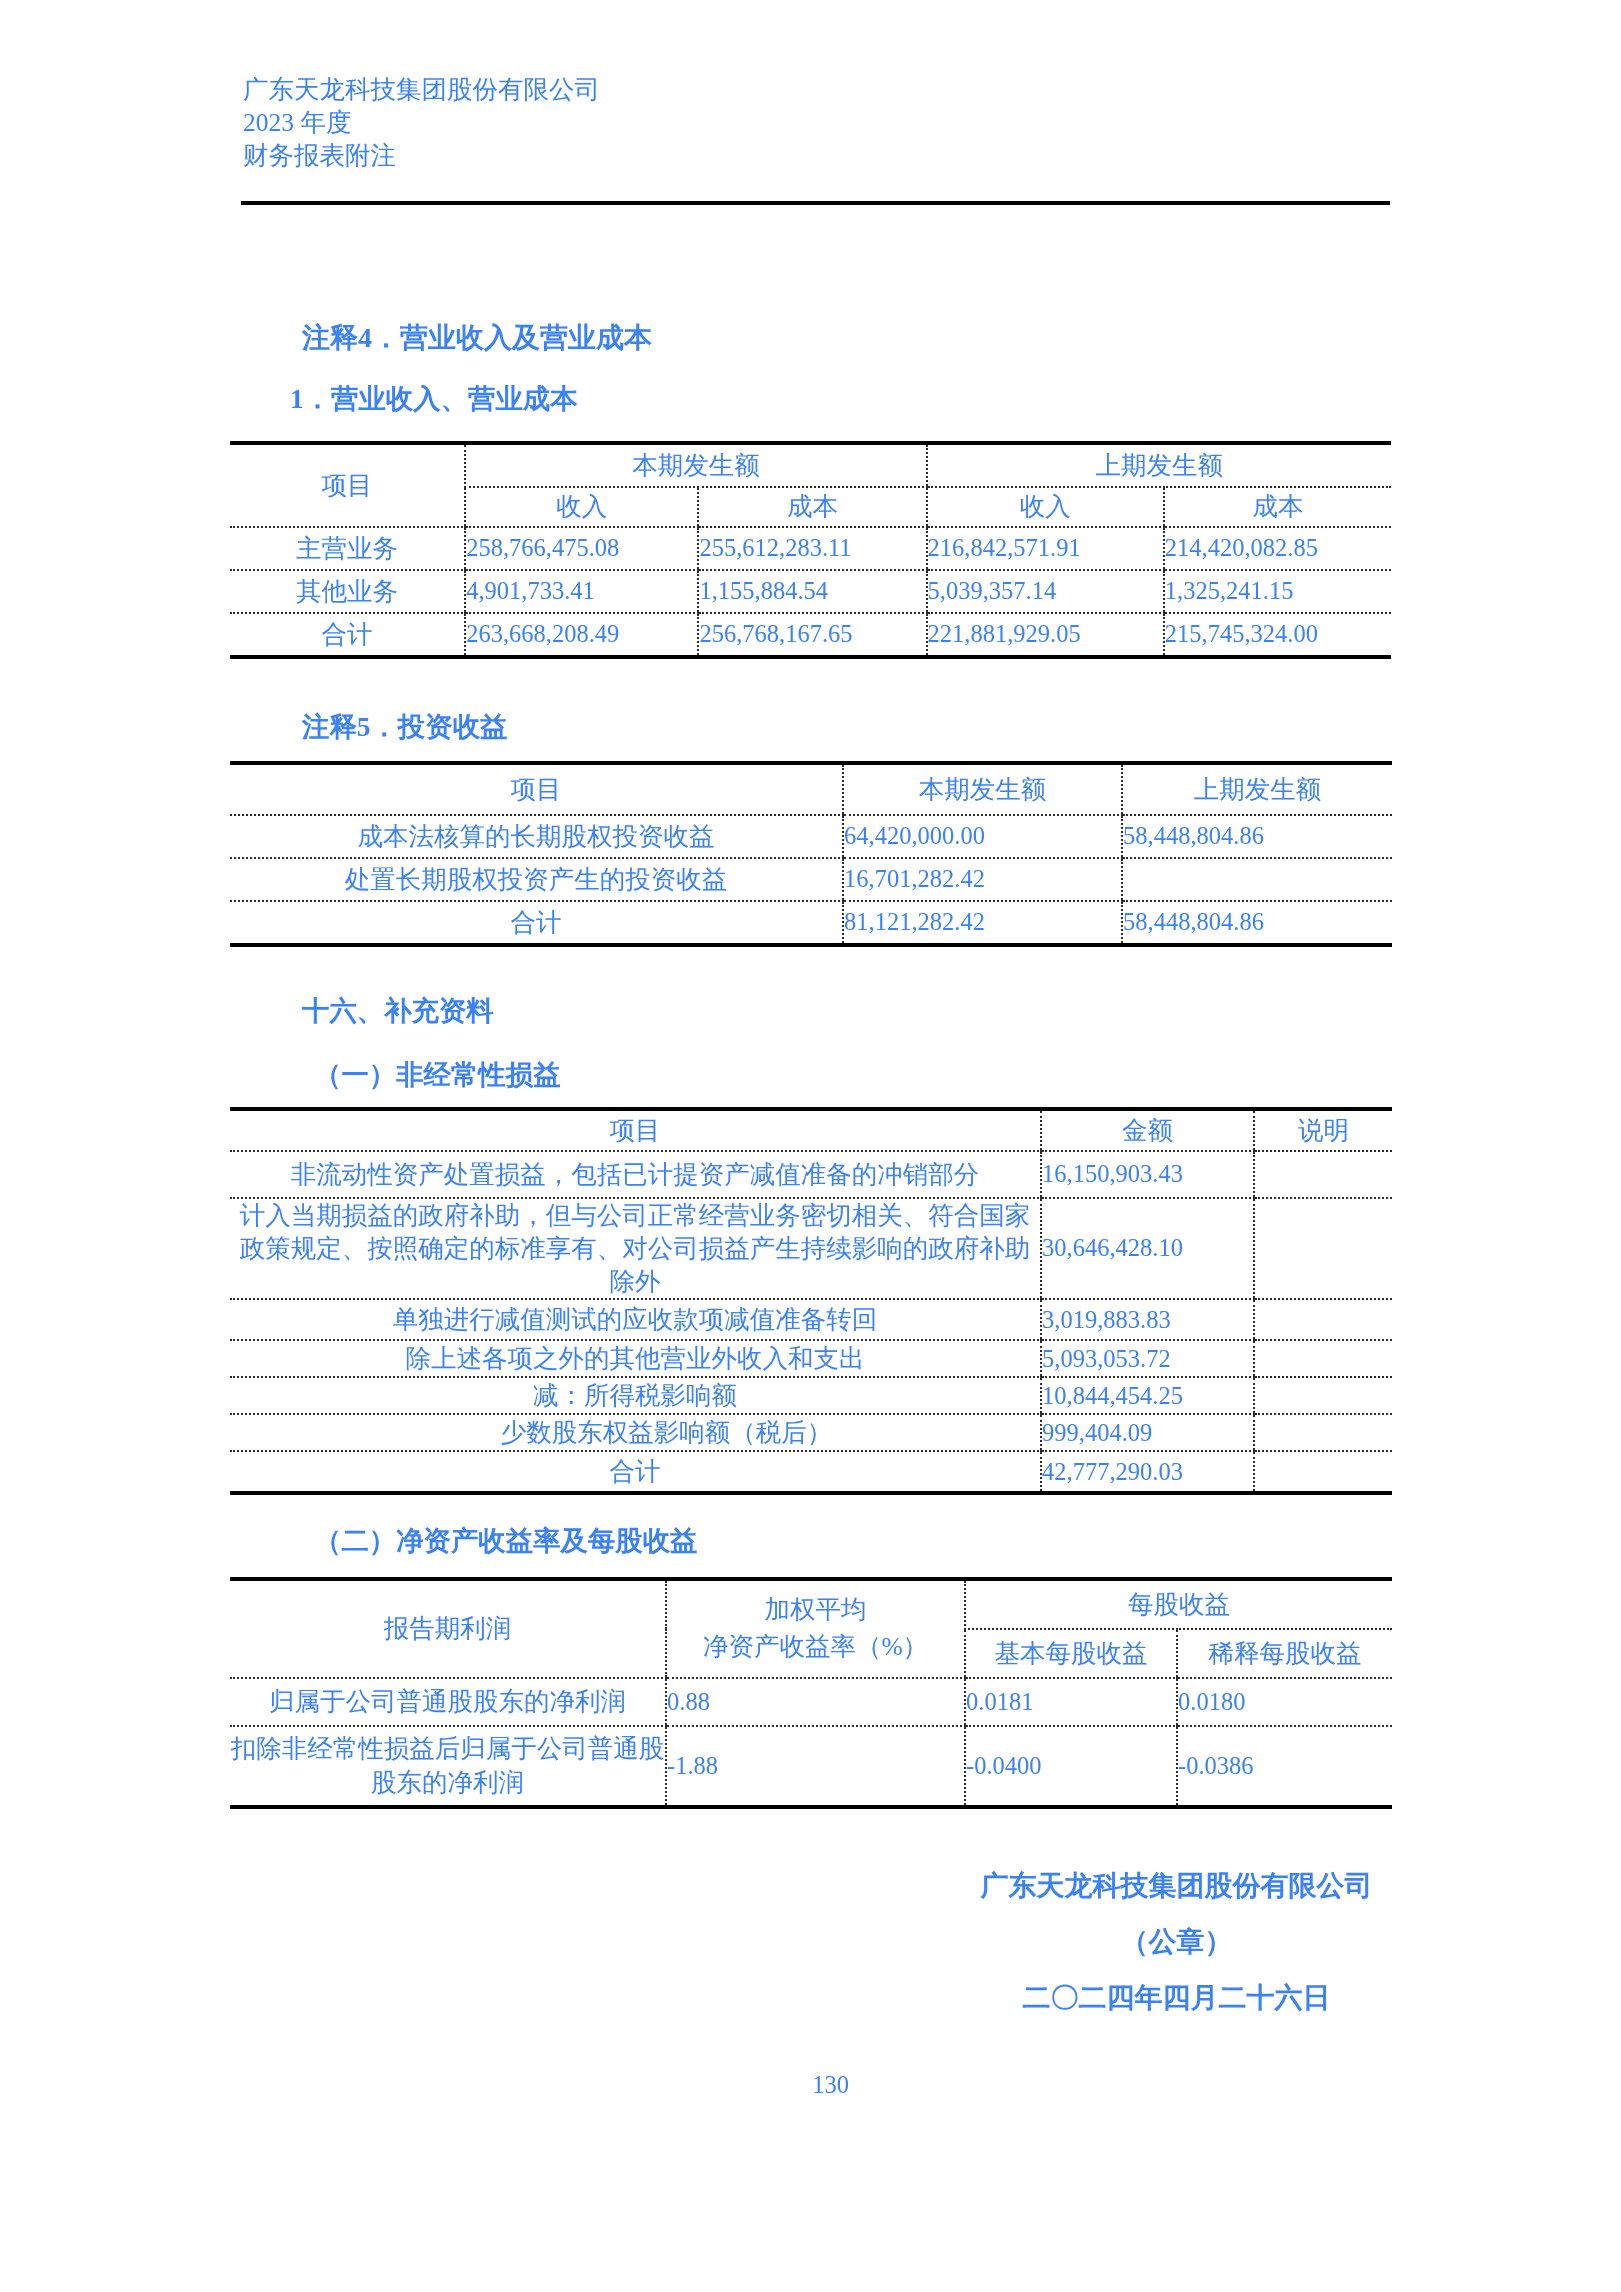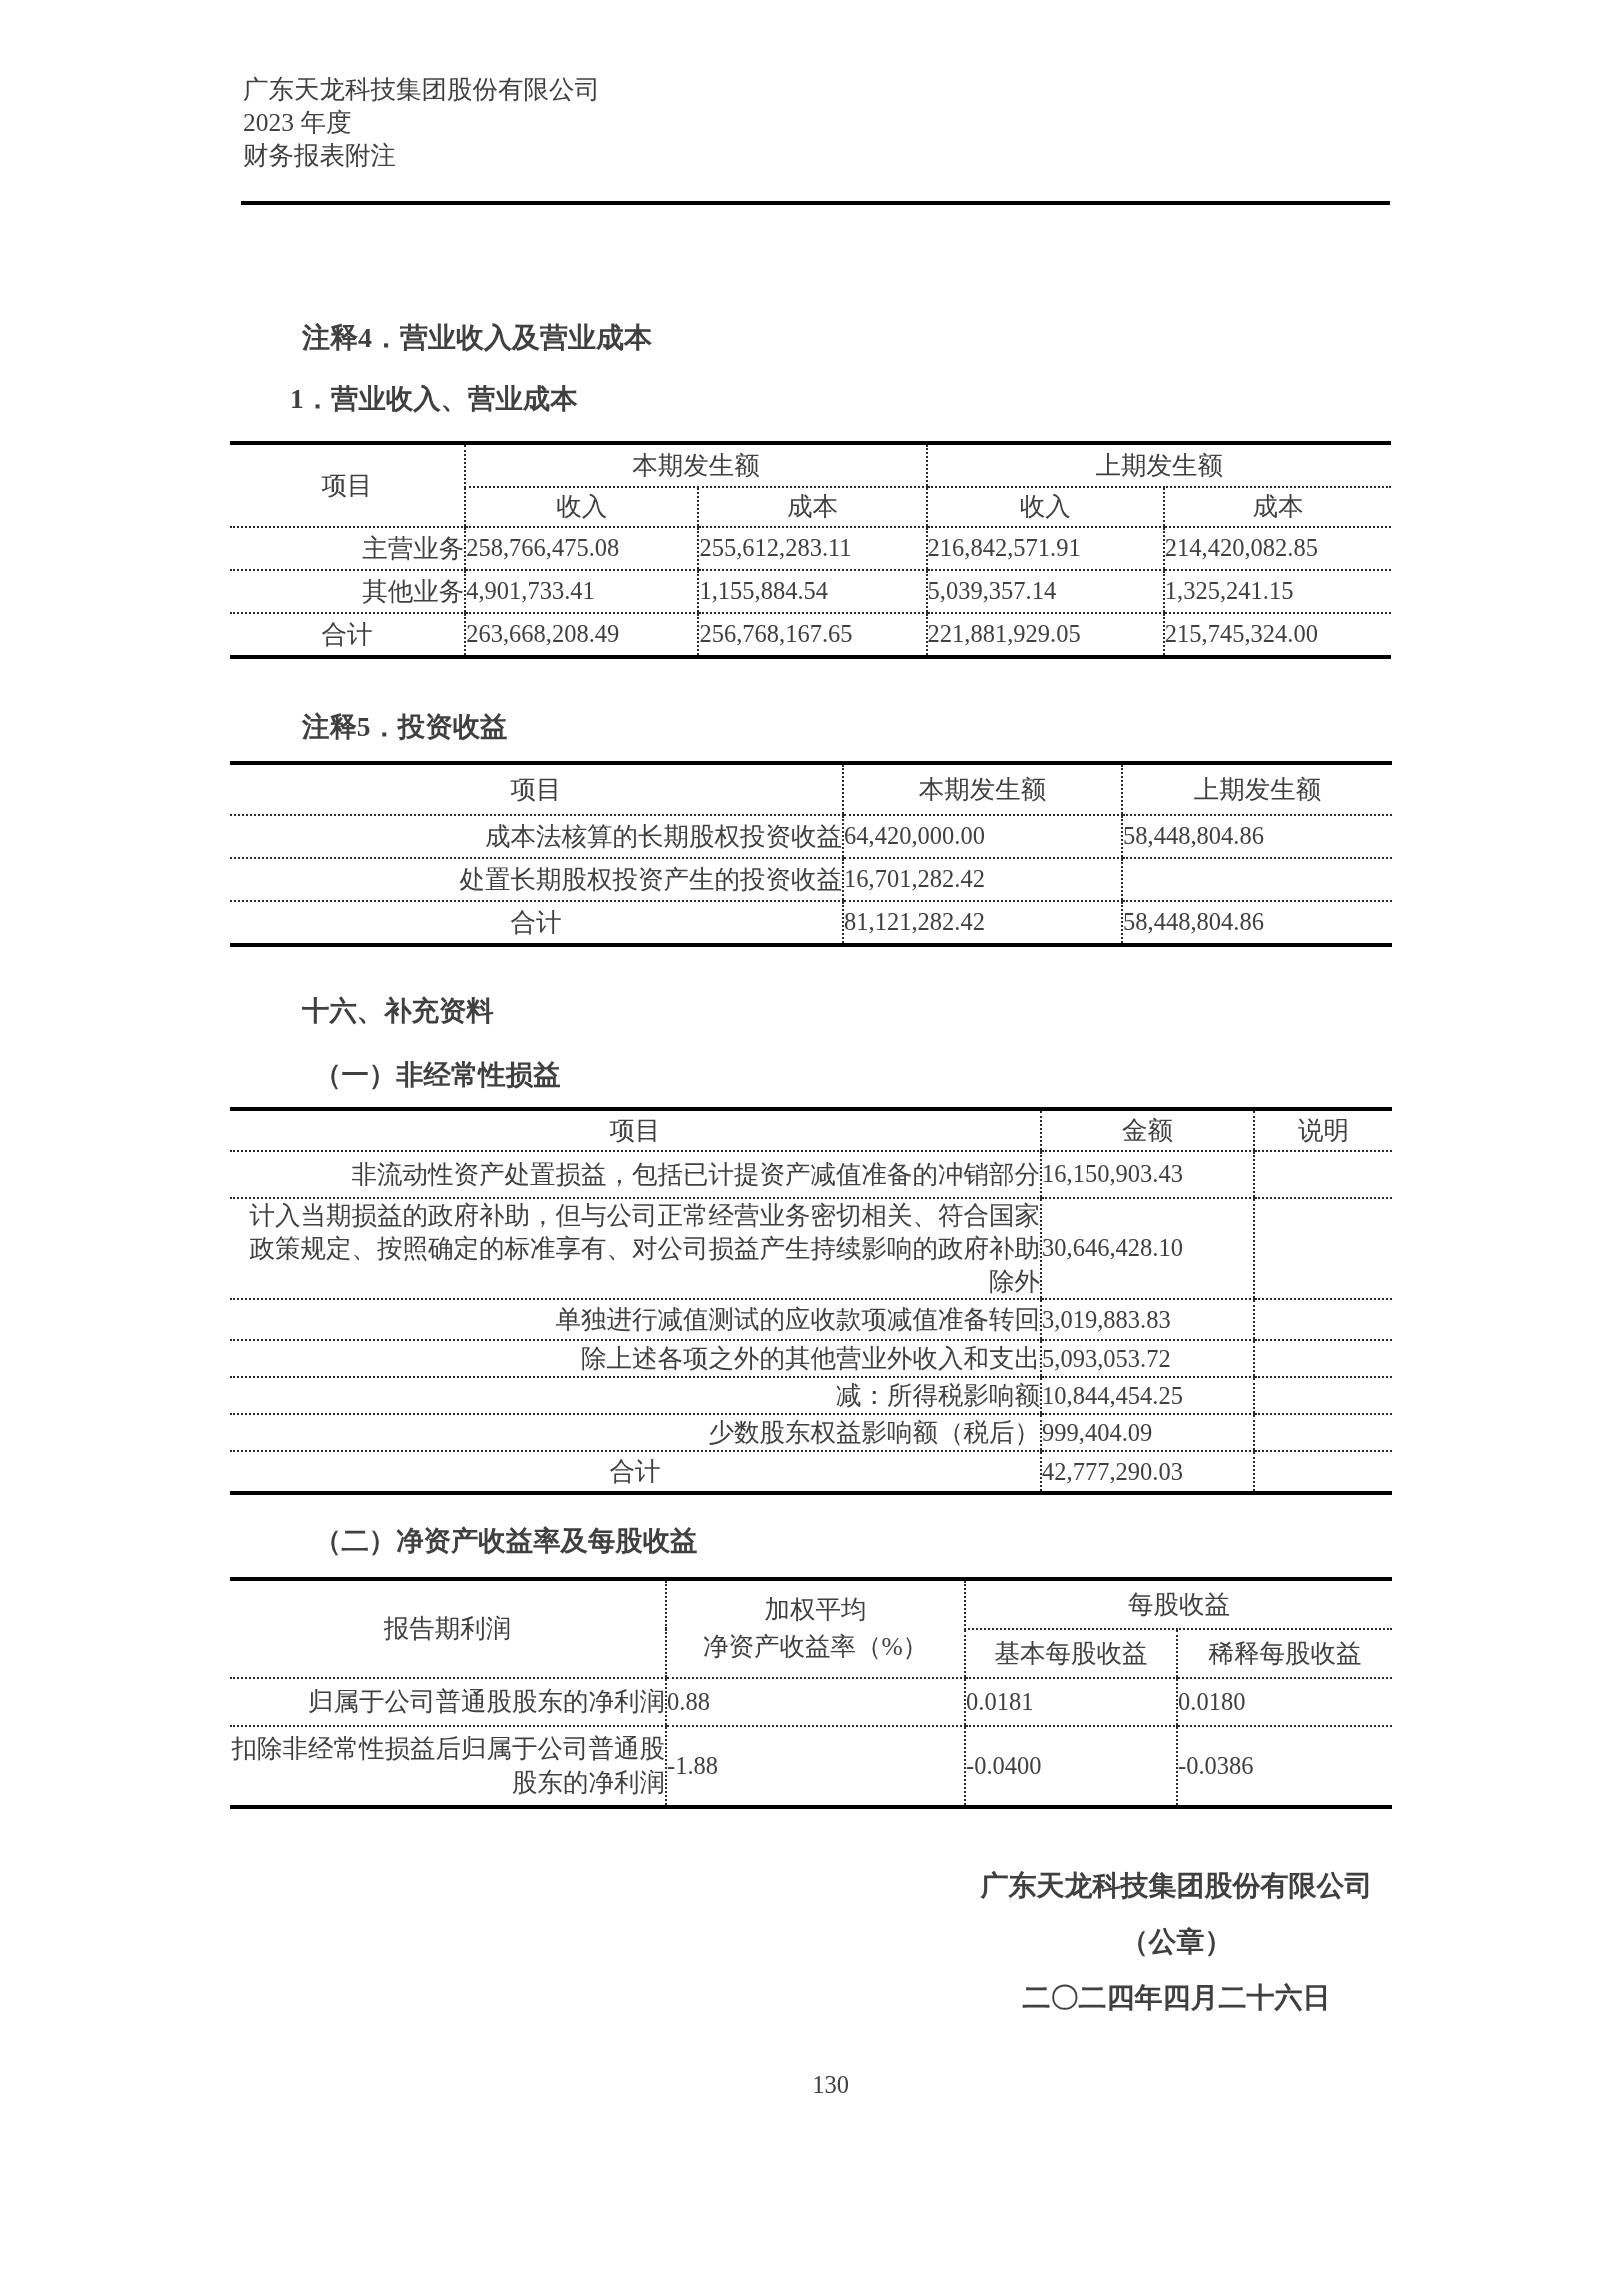--- a/index.html
+++ b/index.html
@@ -3,21 +3,21 @@
 <meta charset="utf-8">
 <style>
   html, body { margin: 0; padding: 0; background: #e8e8e8; }
   .page {
     position: relative;
     width: 1621px;
     height: 2293px;
     margin: 0 auto;
     background: #ffffff;
     font-family: "Liberation Serif", "DejaVu Serif", serif;
-    color: #404040;
+    color: #3b82f6;
     overflow: hidden;
   }
   
   .doc-header { margin: 73px 0 0 243px; font-size: 25.5px; line-height: 33px; }
   .header-rule {
     margin: 29px 0 0 241px;
     width: 1149px;
     height: 0;
     border-top: 4.9px solid #000;
   }
@@ -40,21 +40,21 @@
   }
   table.fin th, table.fin td {
     font-weight: normal;
     padding: 0;
     vertical-align: middle;
     overflow: hidden;
   }
   table.fin .vline { border-left: 2px dotted #2b2b2b; }
   table.fin .hline { border-bottom: 2px dotted #2b2b2b; }
   table.fin th { text-align: center; }
-  td.lbl { text-align: right; padding-left: 13.7px; line-height: 1.3; }
+  td.lbl { text-align: center; padding-left: 13.7px; line-height: 1.3; }
   td.lbl.indent { padding-left: 63px; margin-top: 20px; }
   td.ctr { text-align: center; }
   td.num {
     text-align: left;
     padding-right: 7.8px;
     font-family: Liberation Serif, serif;
     font-size: 24.5px;
   }
   .t1 { margin-top: 23.5px; }
   .t1 tr.hr1 th { height: 41px; }

